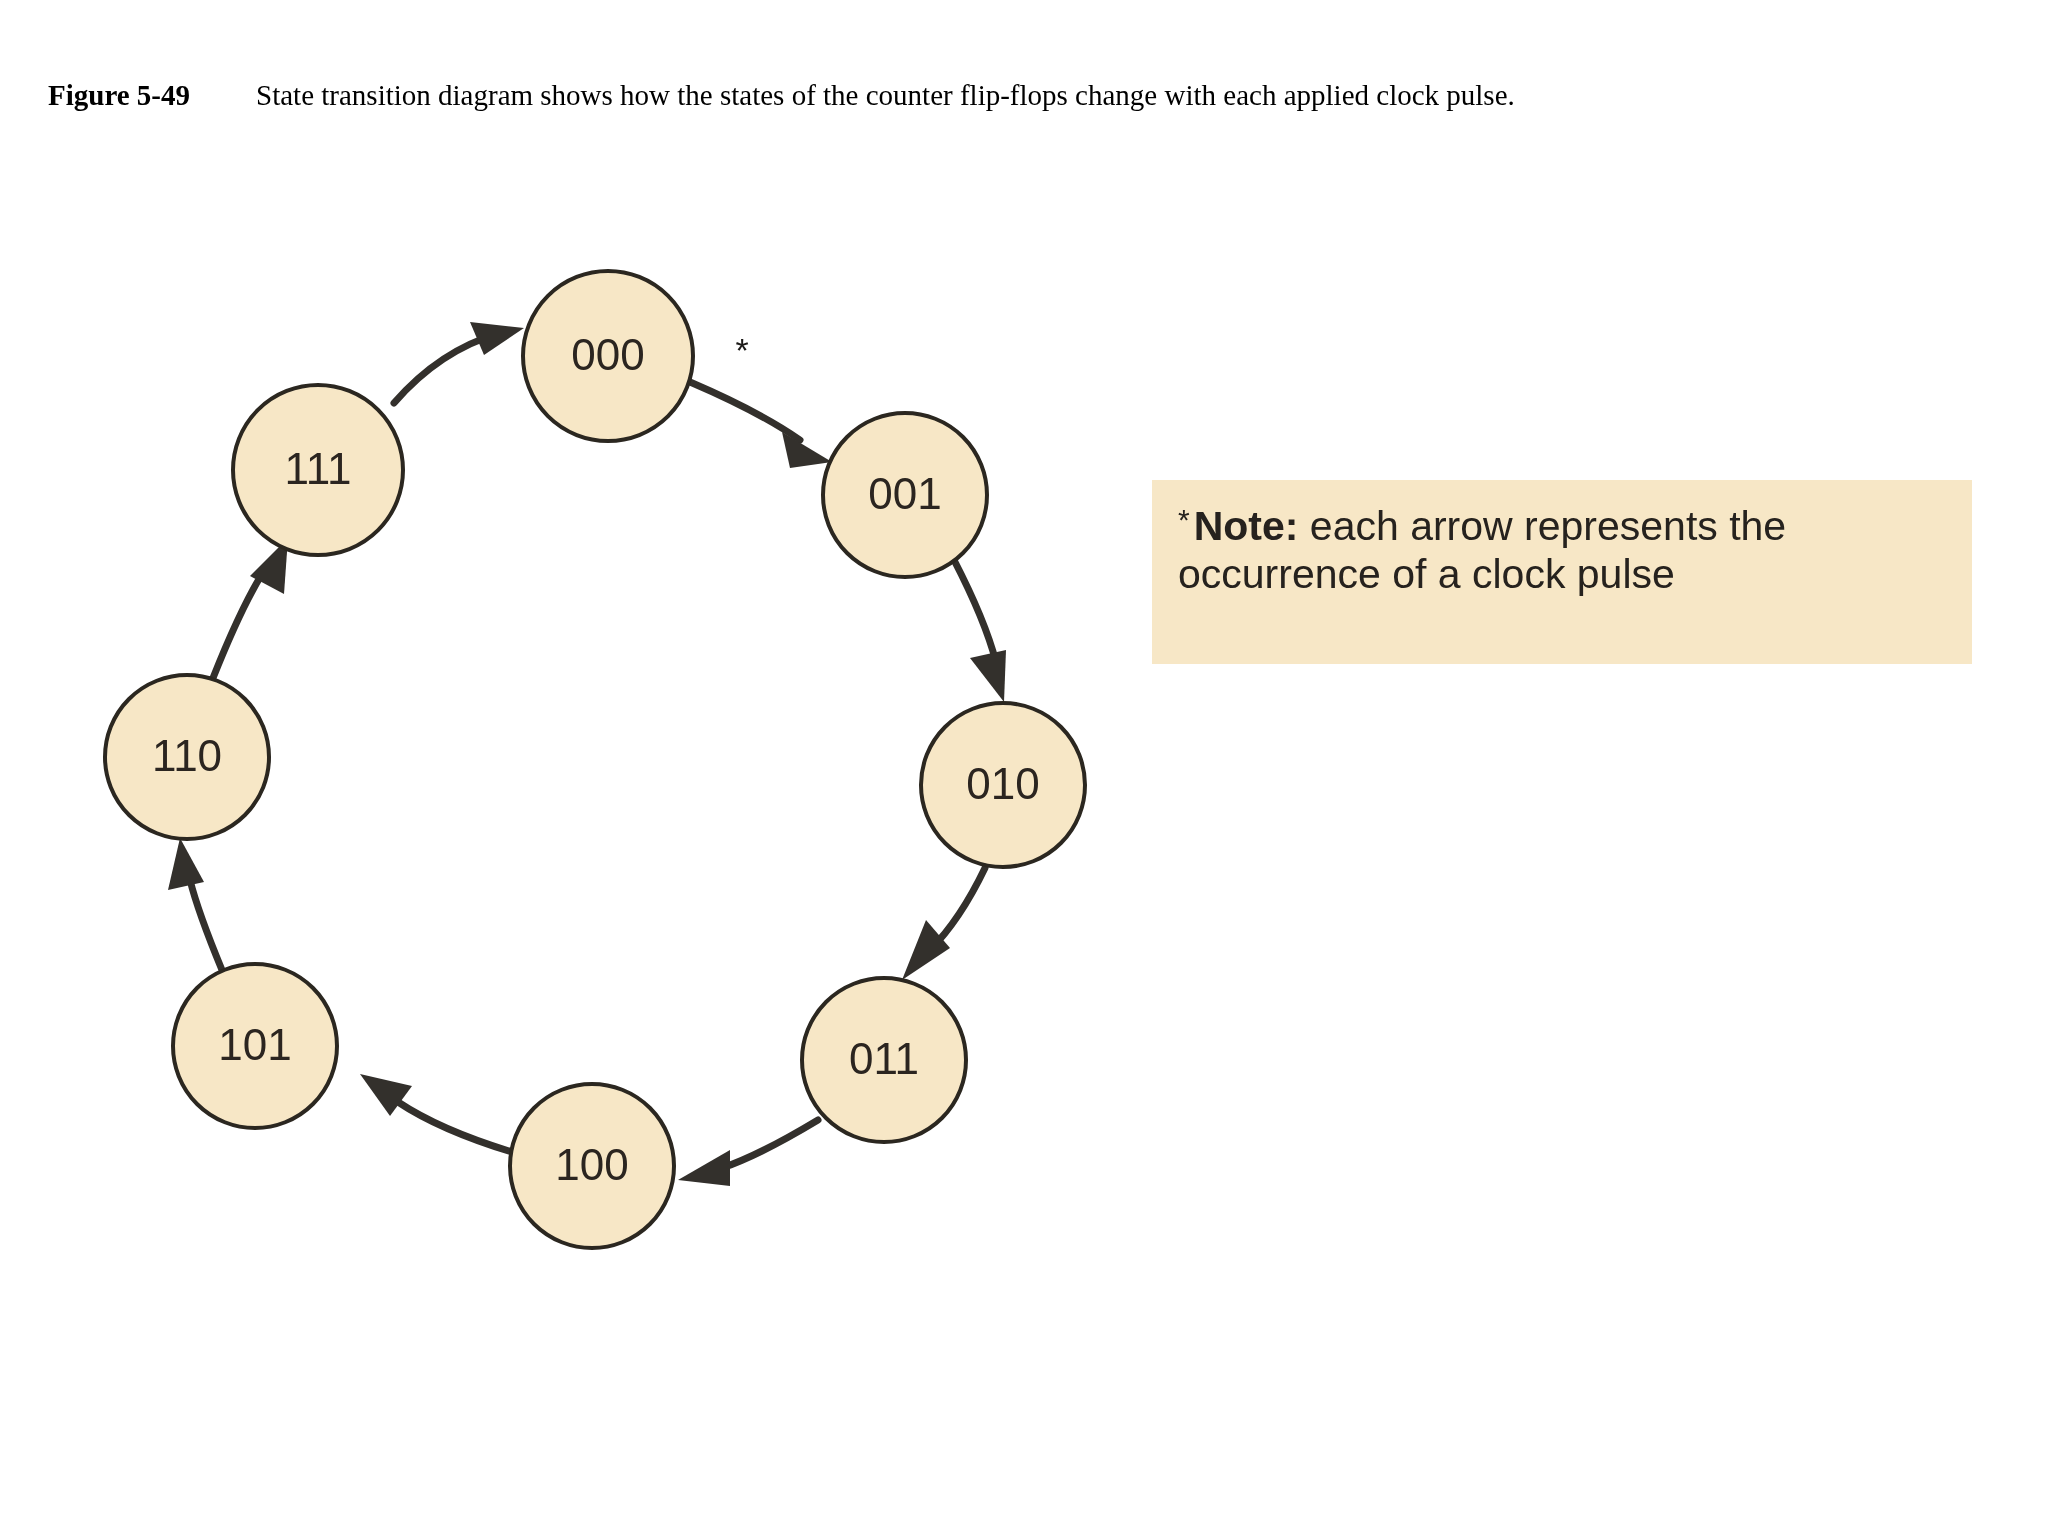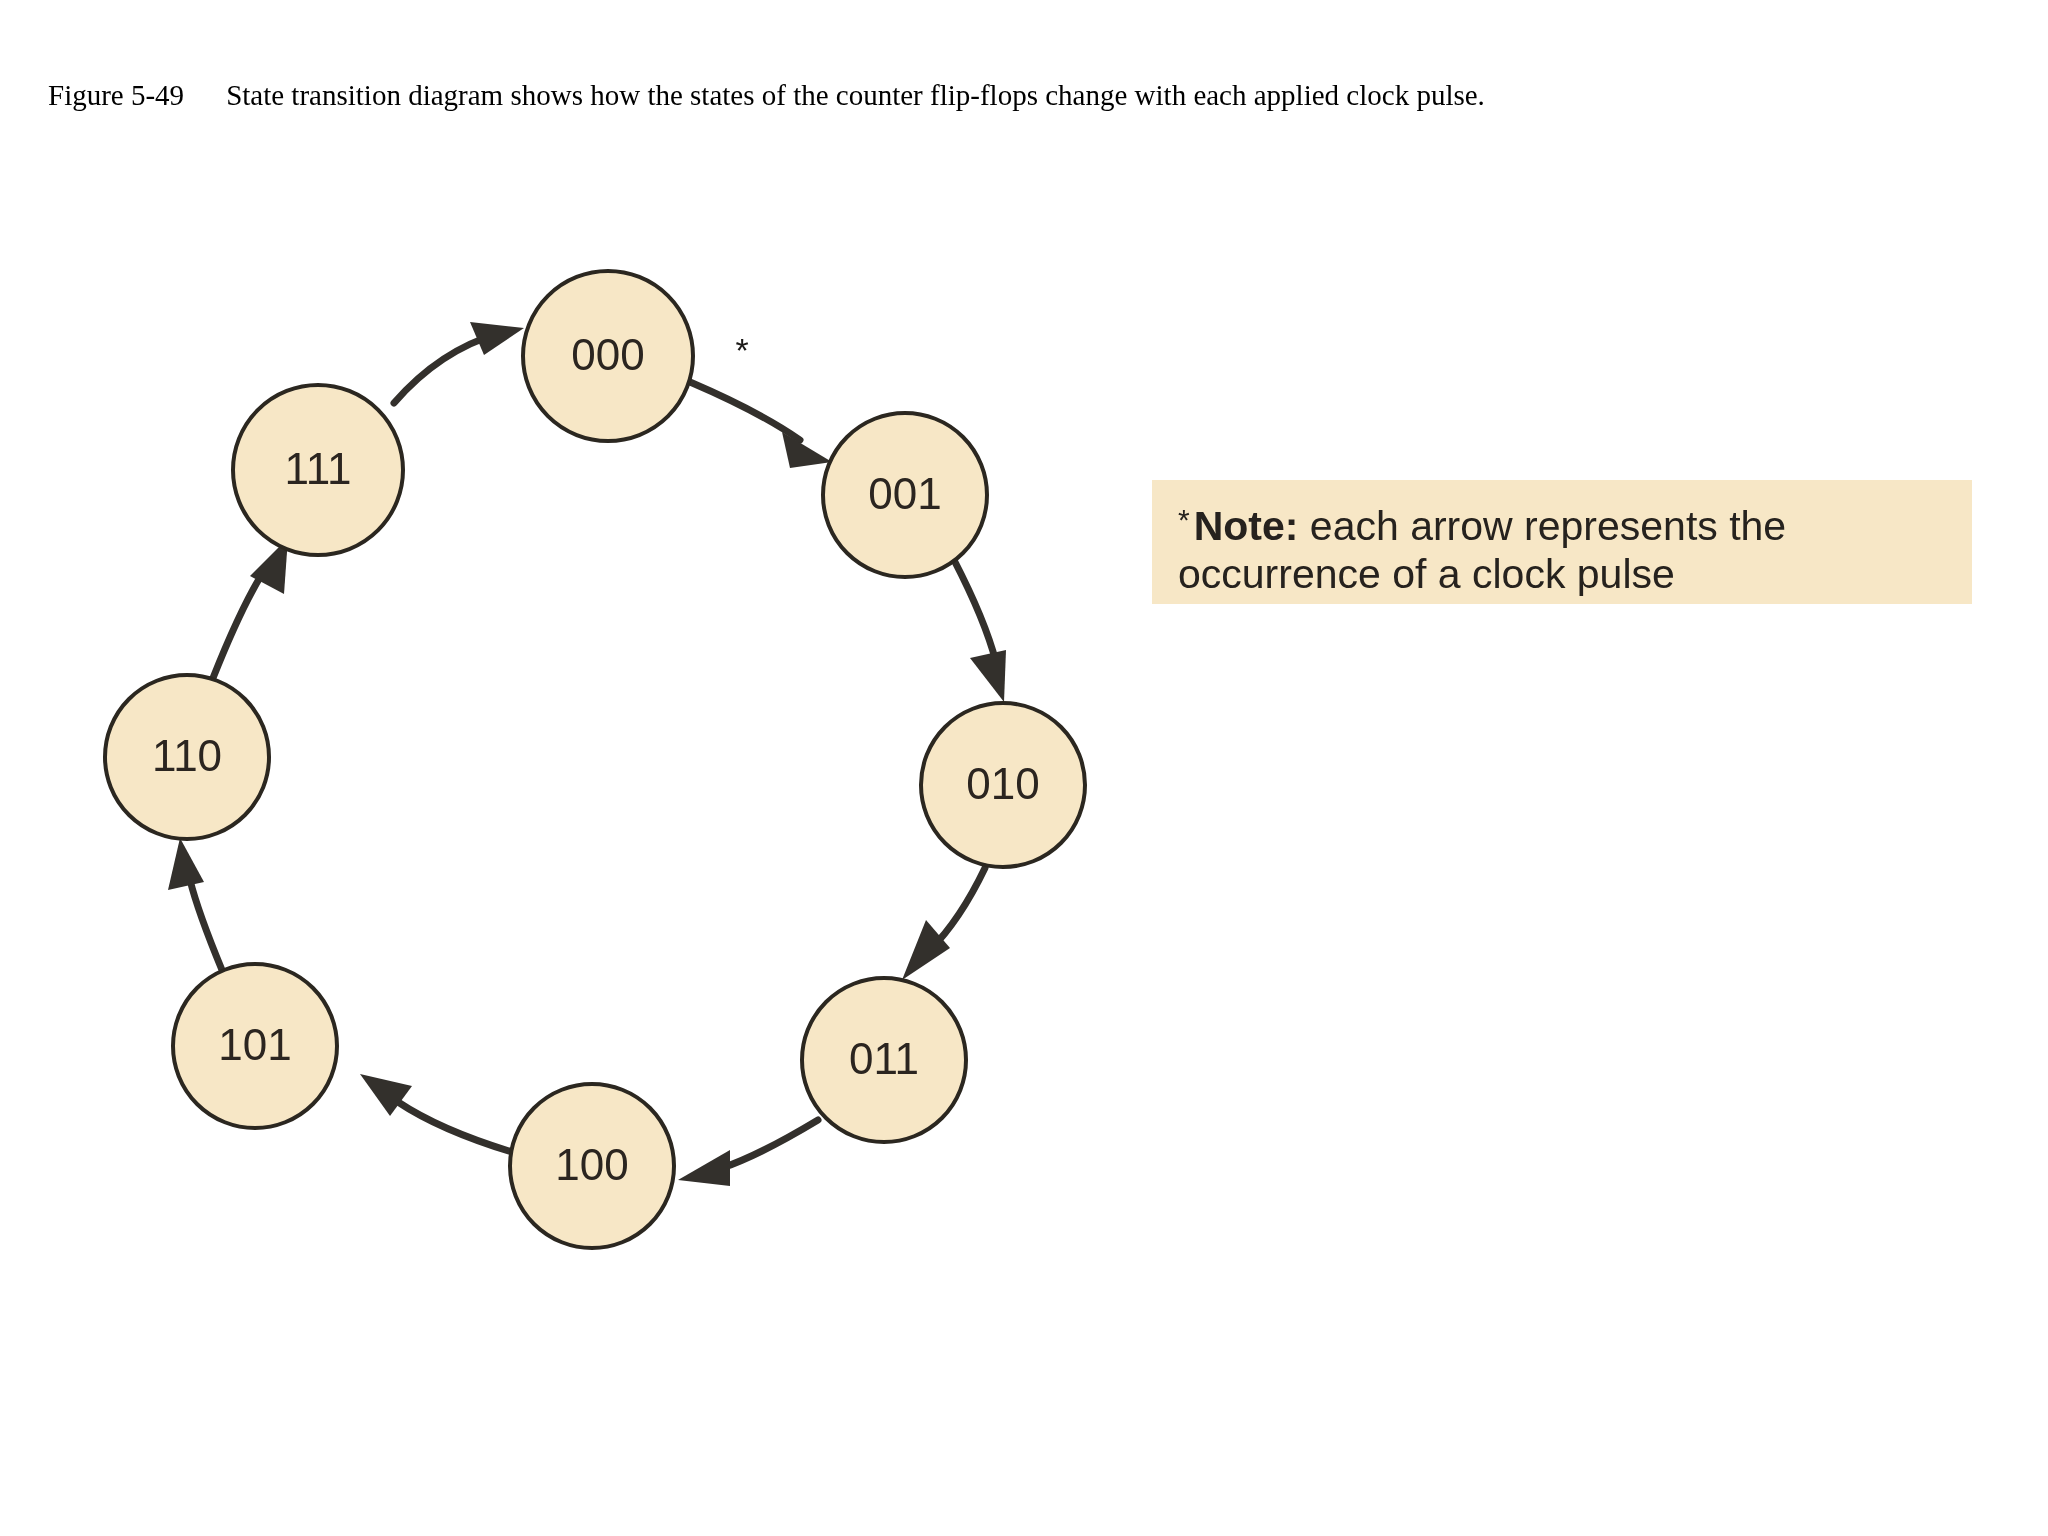--- a/index.html
+++ b/index.html
@@ -22,22 +22,22 @@
     left: 48px;
     top: 78px;
     width: 1900px;
     font-family: "Liberation Serif", serif;
     font-size: 29px;
     line-height: 1.2;
     color: #000000;
     white-space: nowrap;
   }
   #figure-caption .fig-label {
-    font-weight: normal;
-    margin-right: 42px;
+    font-weight: bold;
+    margin-right: 66px;
   }
 
   
   #state-diagram {
     position: absolute;
     left: 0;
     top: 150px;
     width: 1200px;
     height: 1180px;
   }
@@ -69,21 +69,21 @@
     fill: #1c1a18;
     text-anchor: middle;
   }
 
   
   #note-box {
     position: absolute;
     left: 1152px;
     top: 480px;
     width: 820px;
-    height: 124px;
+    height: 184px;
     background: #f7e7c6;
     box-sizing: border-box;
     padding: 22px 24px 0 26px;
   }
   #note-box .note-line {
     font-family: "Liberation Sans", sans-serif;
     font-size: 41px;
     line-height: 1.18;
     color: #26221e;
     white-space: nowrap;

